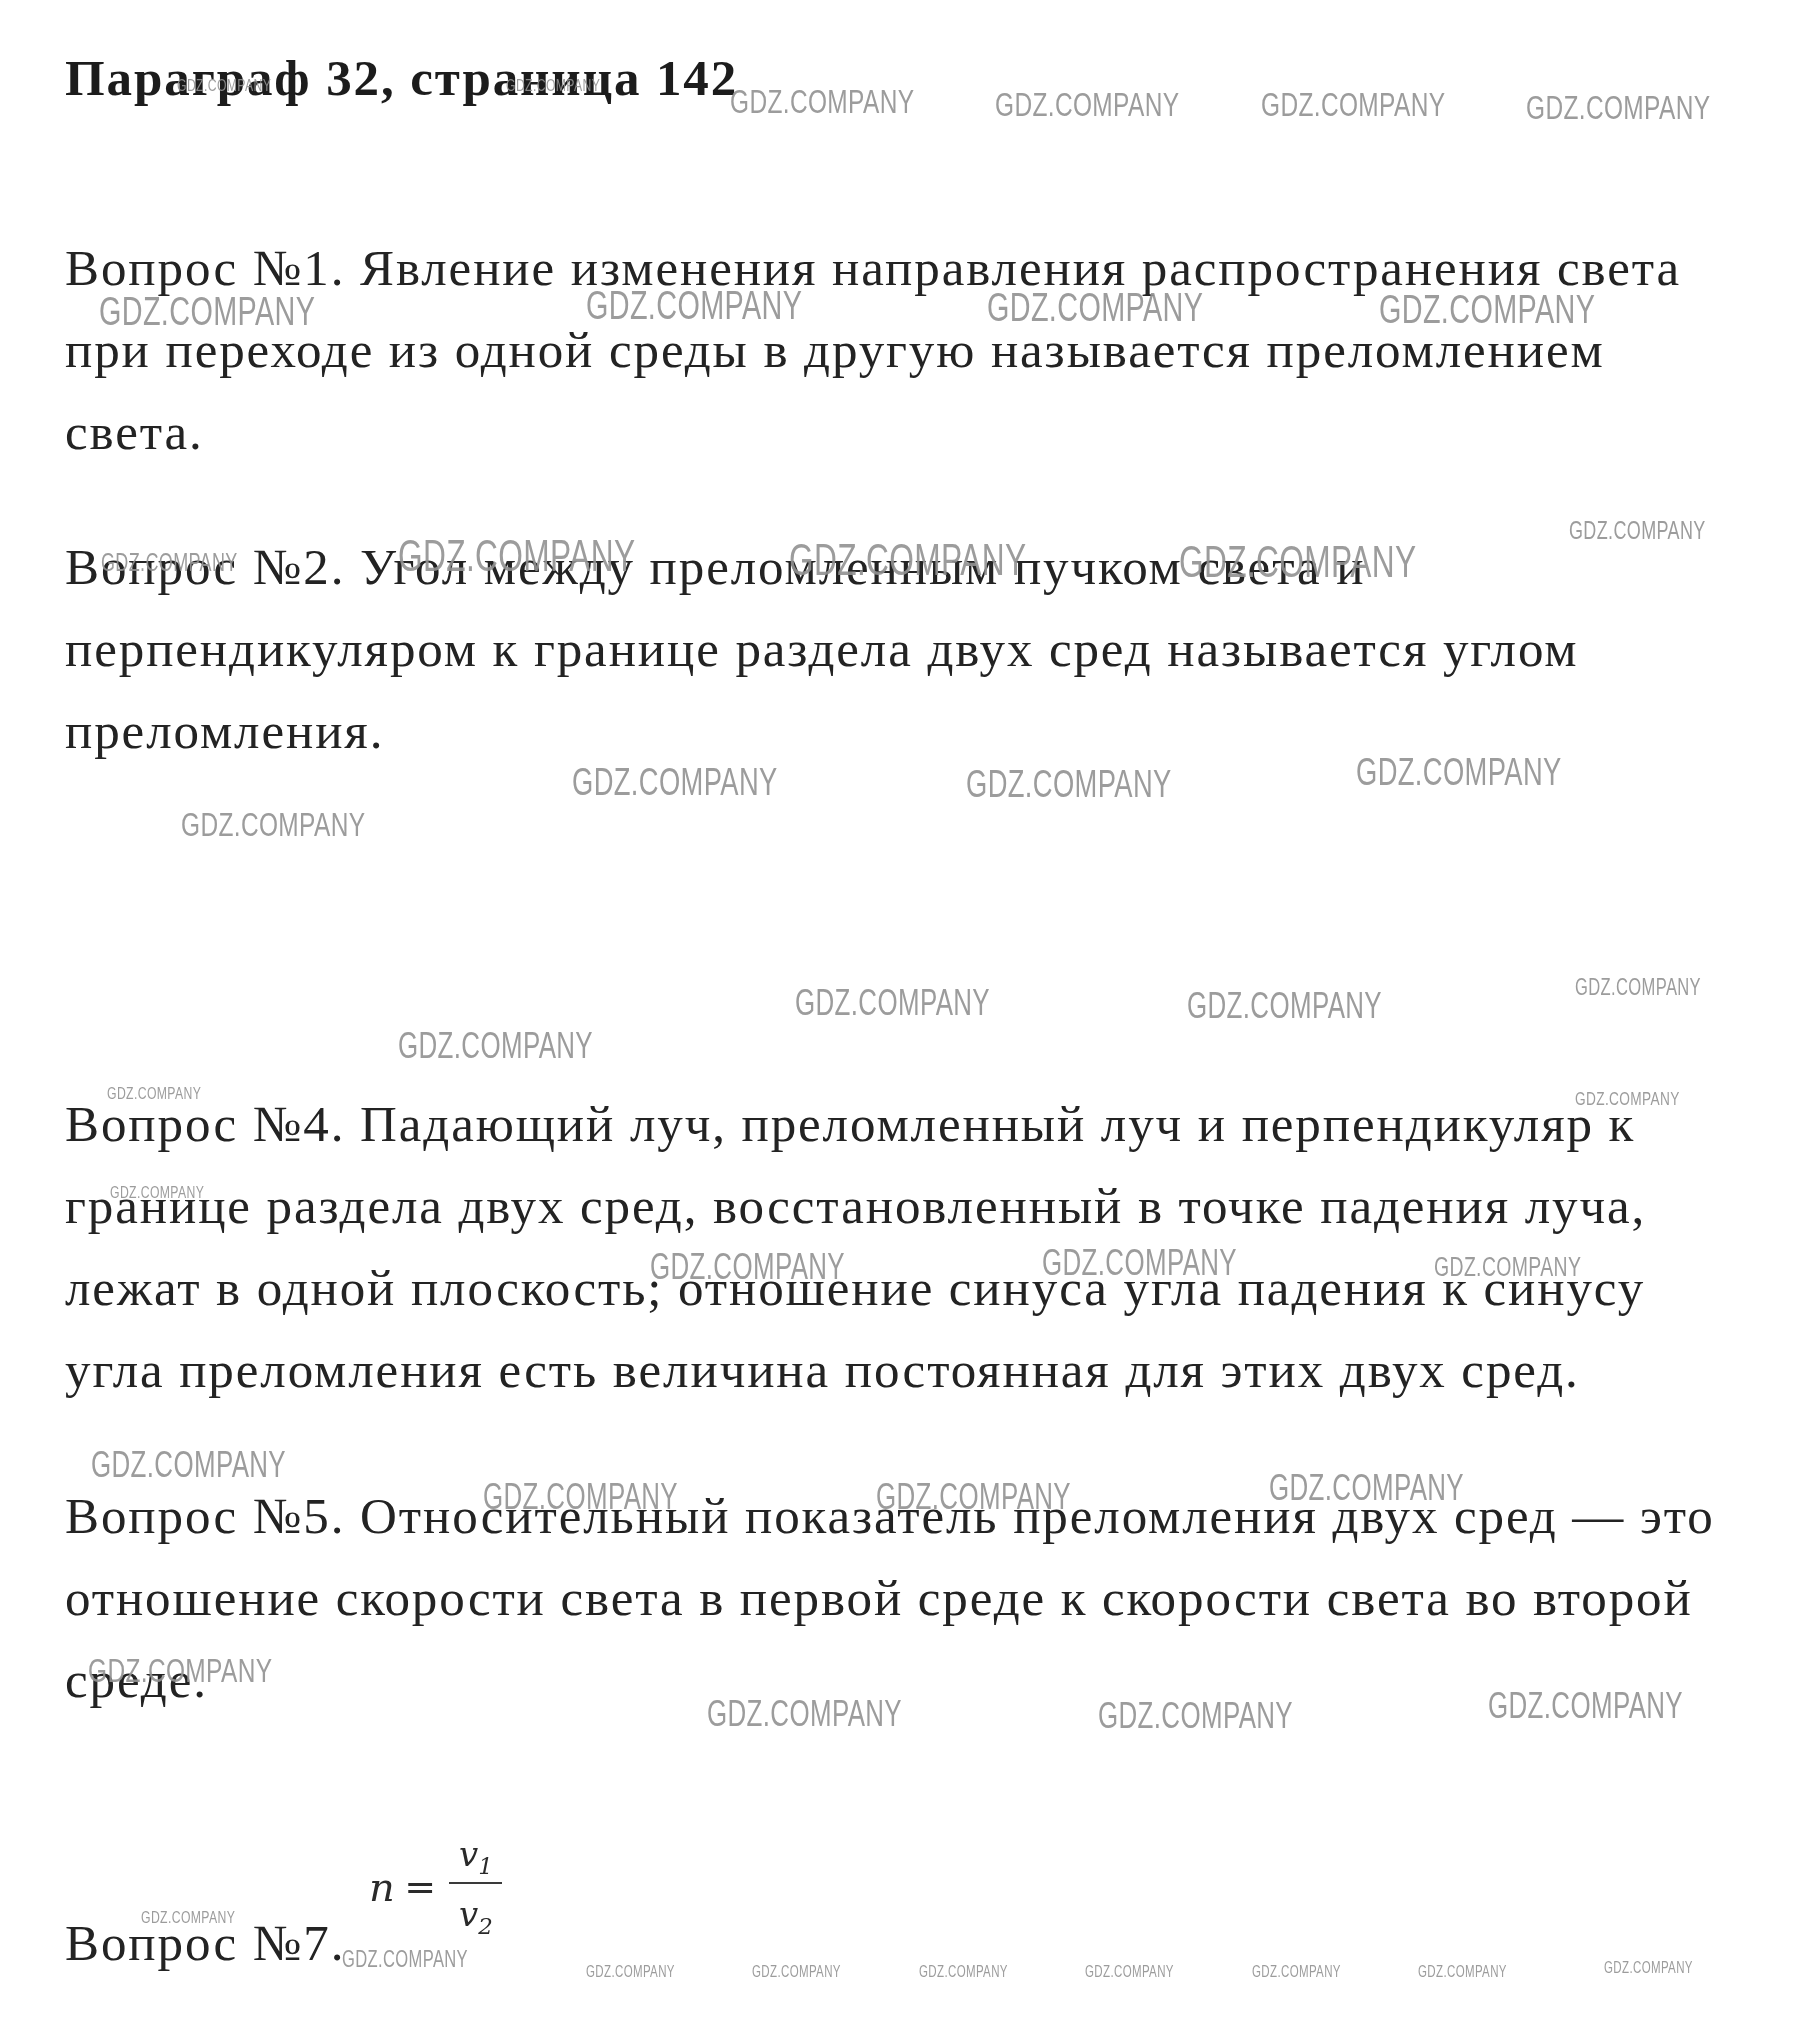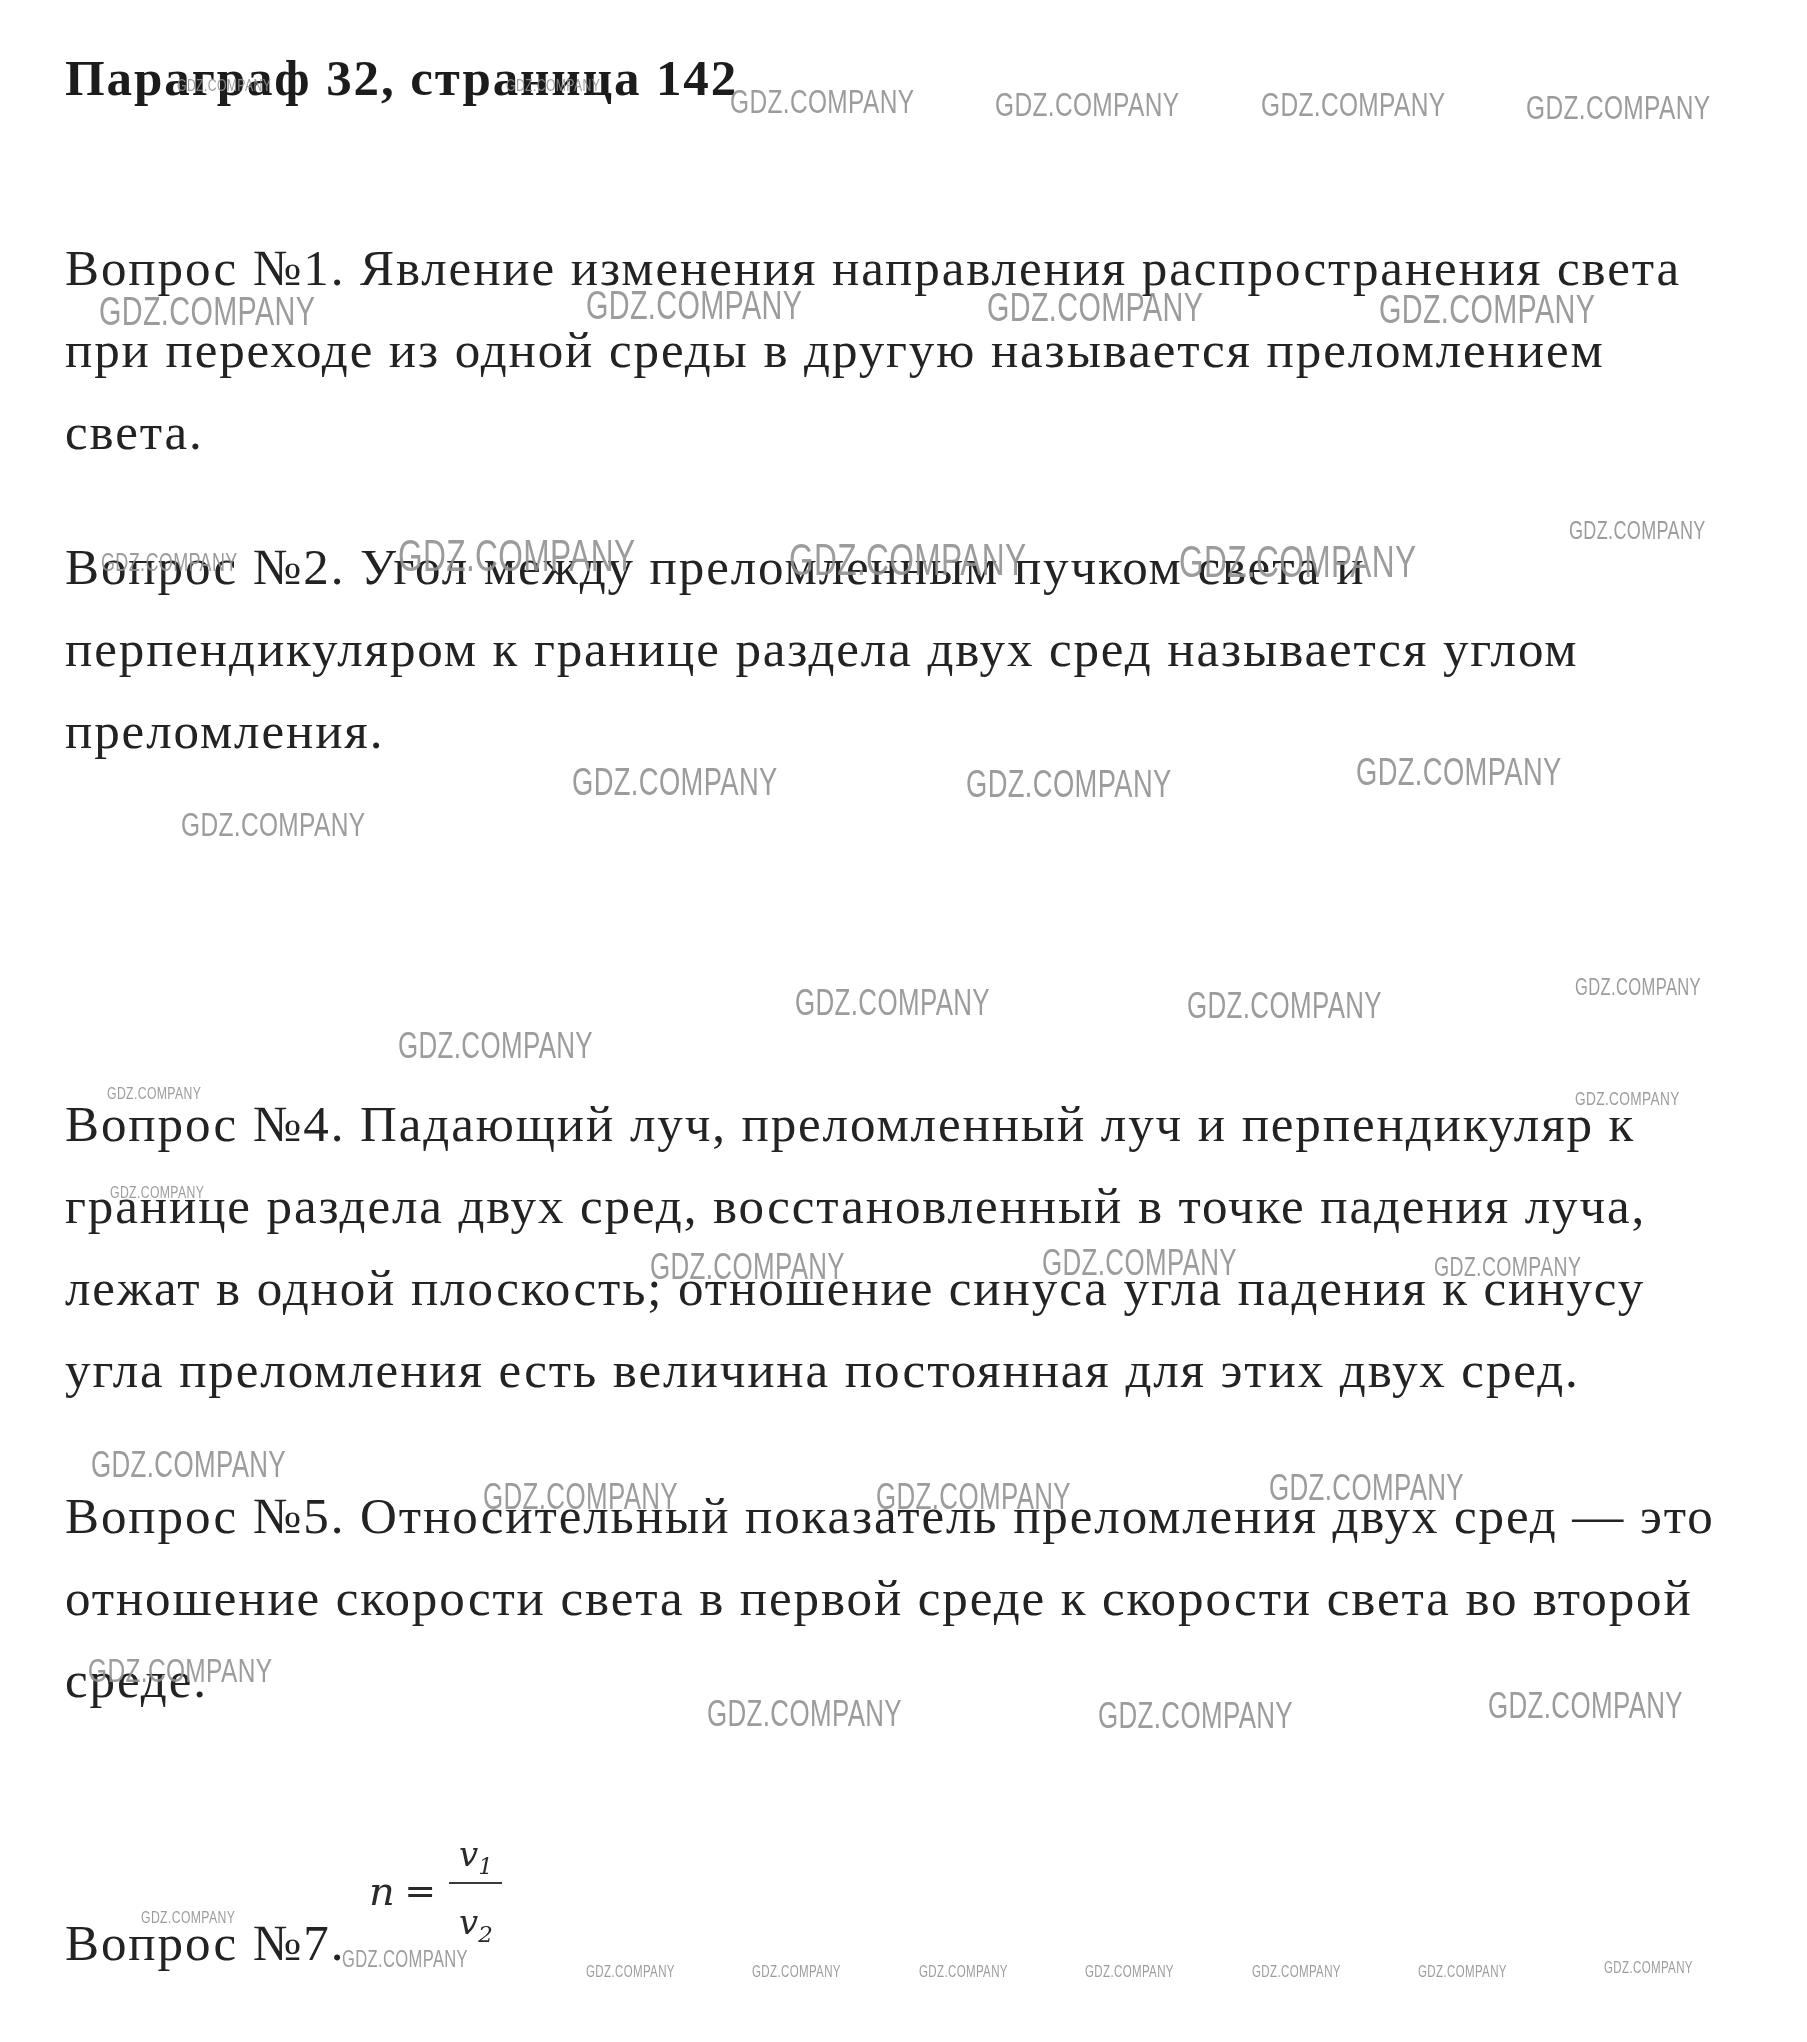--- a/index.html
+++ b/index.html
@@ -78,21 +78,21 @@
   .frac .num, .frac .den {
     font-size: 34px;
     font-style: italic;
     line-height: 1.2;
     padding: 0 9.5px;
   }
   .frac .num {
     border-bottom: 2.9px solid #3a3a3a;
     padding-bottom: 2px;
   }
-  .frac .den { padding-top: 18px; }
+  .frac .den { padding-top: 10px; }
   .frac sub {
     font-size: 23px;
     font-style: italic;
   }
   .wm {
     position: absolute;
     font-family: "Liberation Sans", "DejaVu Sans", sans-serif;
     color: #929292;
     letter-spacing: 0.5px;
     white-space: nowrap;

